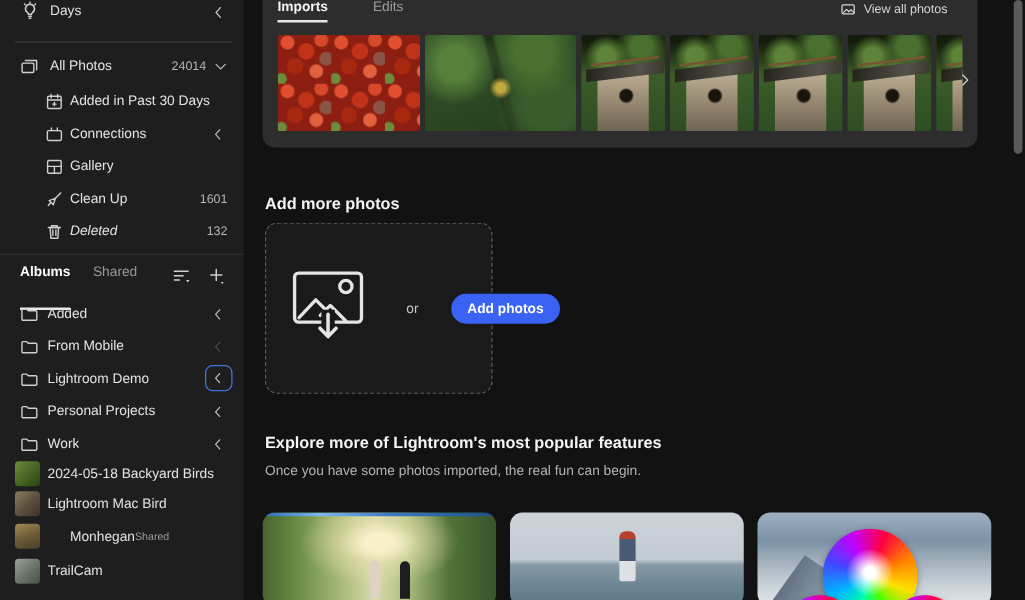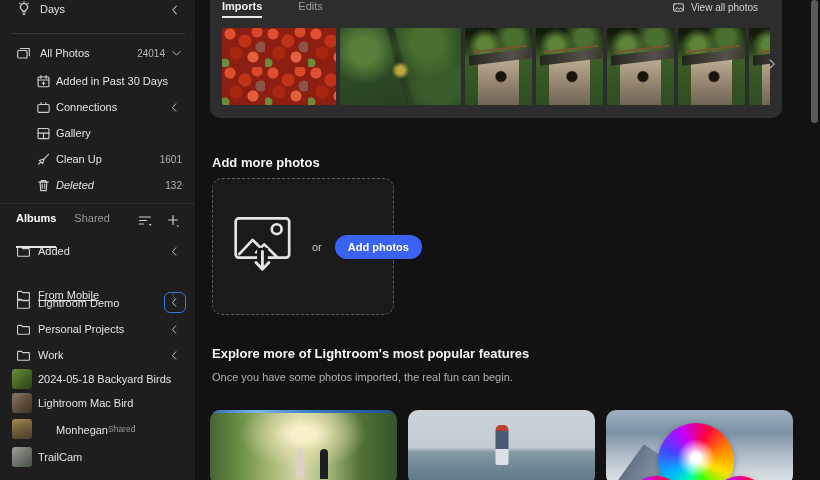--- a/index.html
+++ b/index.html
@@ -46,21 +46,21 @@
   .strip { position: absolute; left: 12px; top: 28px; width: 548px; height: 77px; display: flex; gap: 4px; overflow: hidden; }
   .pimg { flex: none; height: 77px; border-radius: 2px; position: relative; overflow: hidden; }
   .strip-next { position: absolute; right: 3px; top: 56px; width: 14px; height: 16px; color: #cfcfcf; }
   .strip-next svg { stroke: currentColor; }
 
   .scrollbar { position: absolute; right: 2px; top: 0; width: 7px; height: 123px; background: #5a5a5a; border-radius: 4px; }
 
   .section-title { position: absolute; font-size: 13px; font-weight: bold; color: #f5f5f5; }
   .section-sub { position: absolute; font-size: 11px; color: #b2b2b2; }
 
-  .dropzone { position: absolute; left: 17px; top: 178px; width: 182px; height: 137px; border: 1.5px dashed #5e5e5e; border-radius: 10px; background: #1a1a1a; display: flex; align-items: center; padding-left: 20px; gap: 13px; }
+  .dropzone { position: absolute; left: 17px; top: 178px; width: 182px; height: 137px; border: 1.5px dashed #5e5e5e; border-radius: 10px; background: #1a1a1a; display: flex; align-items: center; padding-left: 20px; gap: 26px; }
   .or { font-size: 11px; color: #c8c8c8; }
   .btn-primary { background: #3b63f3; color: #fff; font-size: 11px; font-weight: bold; border: none; border-radius: 14px; padding: 6px 13px; font-family: "Liberation Sans", sans-serif; cursor: pointer; white-space: nowrap; }
 
   .cards { position: absolute; left: 15px; top: 410px; display: flex; gap: 11px; }
   .card { width: 187px; height: 75px; border-radius: 10px; position: relative; overflow: hidden; background: #222; }
 
   
   .th-tomato {
     background-color: #8c1f12;
     background-image:
@@ -256,21 +256,21 @@
         </svg>
     </span>
     <span class="lbl" style="margin-left:38px;">Added</span>
     <span class="chev" style="right:13px;top:6px;">
       <svg class="ic" width="13" height="13" viewBox="0 0 16 16">
           <path d="M9.5 3.5L5.5 8l4 4.5"></path>
         </svg>
     </span>
   </div>
 
-  <div class="srow" style="top:283px;text-decoration:underline;">
+  <div class="srow" style="top:265px;">
     <span class="abs" style="left:16px;top:6px;">
       <svg class="ic" width="15" height="13" viewBox="0 0 16 14">
           <path d="M1.6 3.4c0-.5.4-.9.9-.9h3.2l1.4 1.4h6.4c.5 0 .9.4.9.9v6.4c0 .5-.4.9-.9.9H2.5c-.5 0-.9-.4-.9-.9V3.4z"></path>
         </svg>
     </span>
     <span class="lbl" style="margin-left:38px;">From Mobile</span>
     <span class="chev dim" style="right:13px;top:6px;">
       <svg class="ic" width="13" height="13" viewBox="0 0 16 16" style="stroke:currentColor;">
           <path d="M9.5 3.5L5.5 8l4 4.5"></path>
         </svg>

